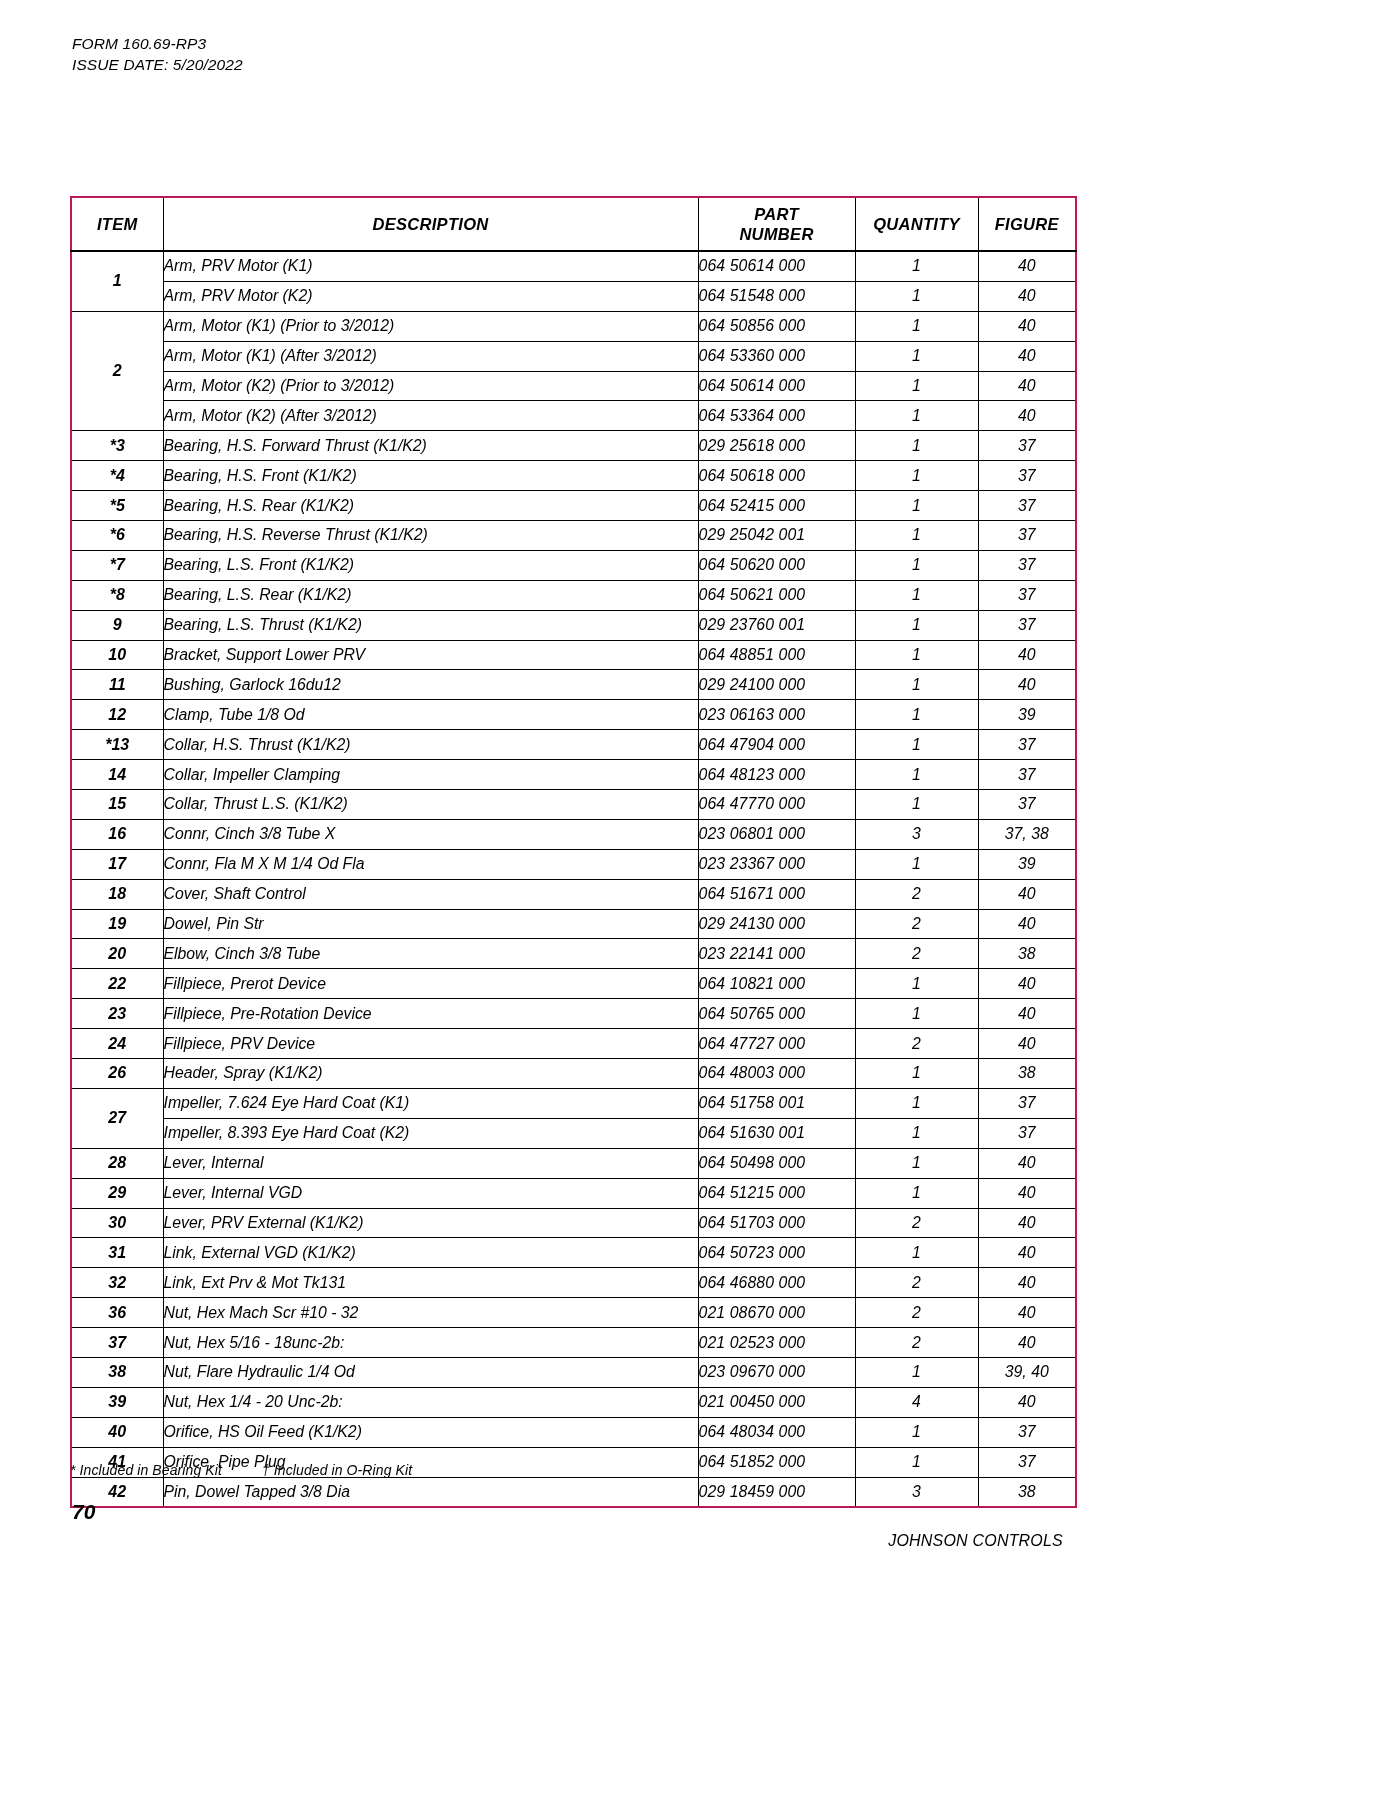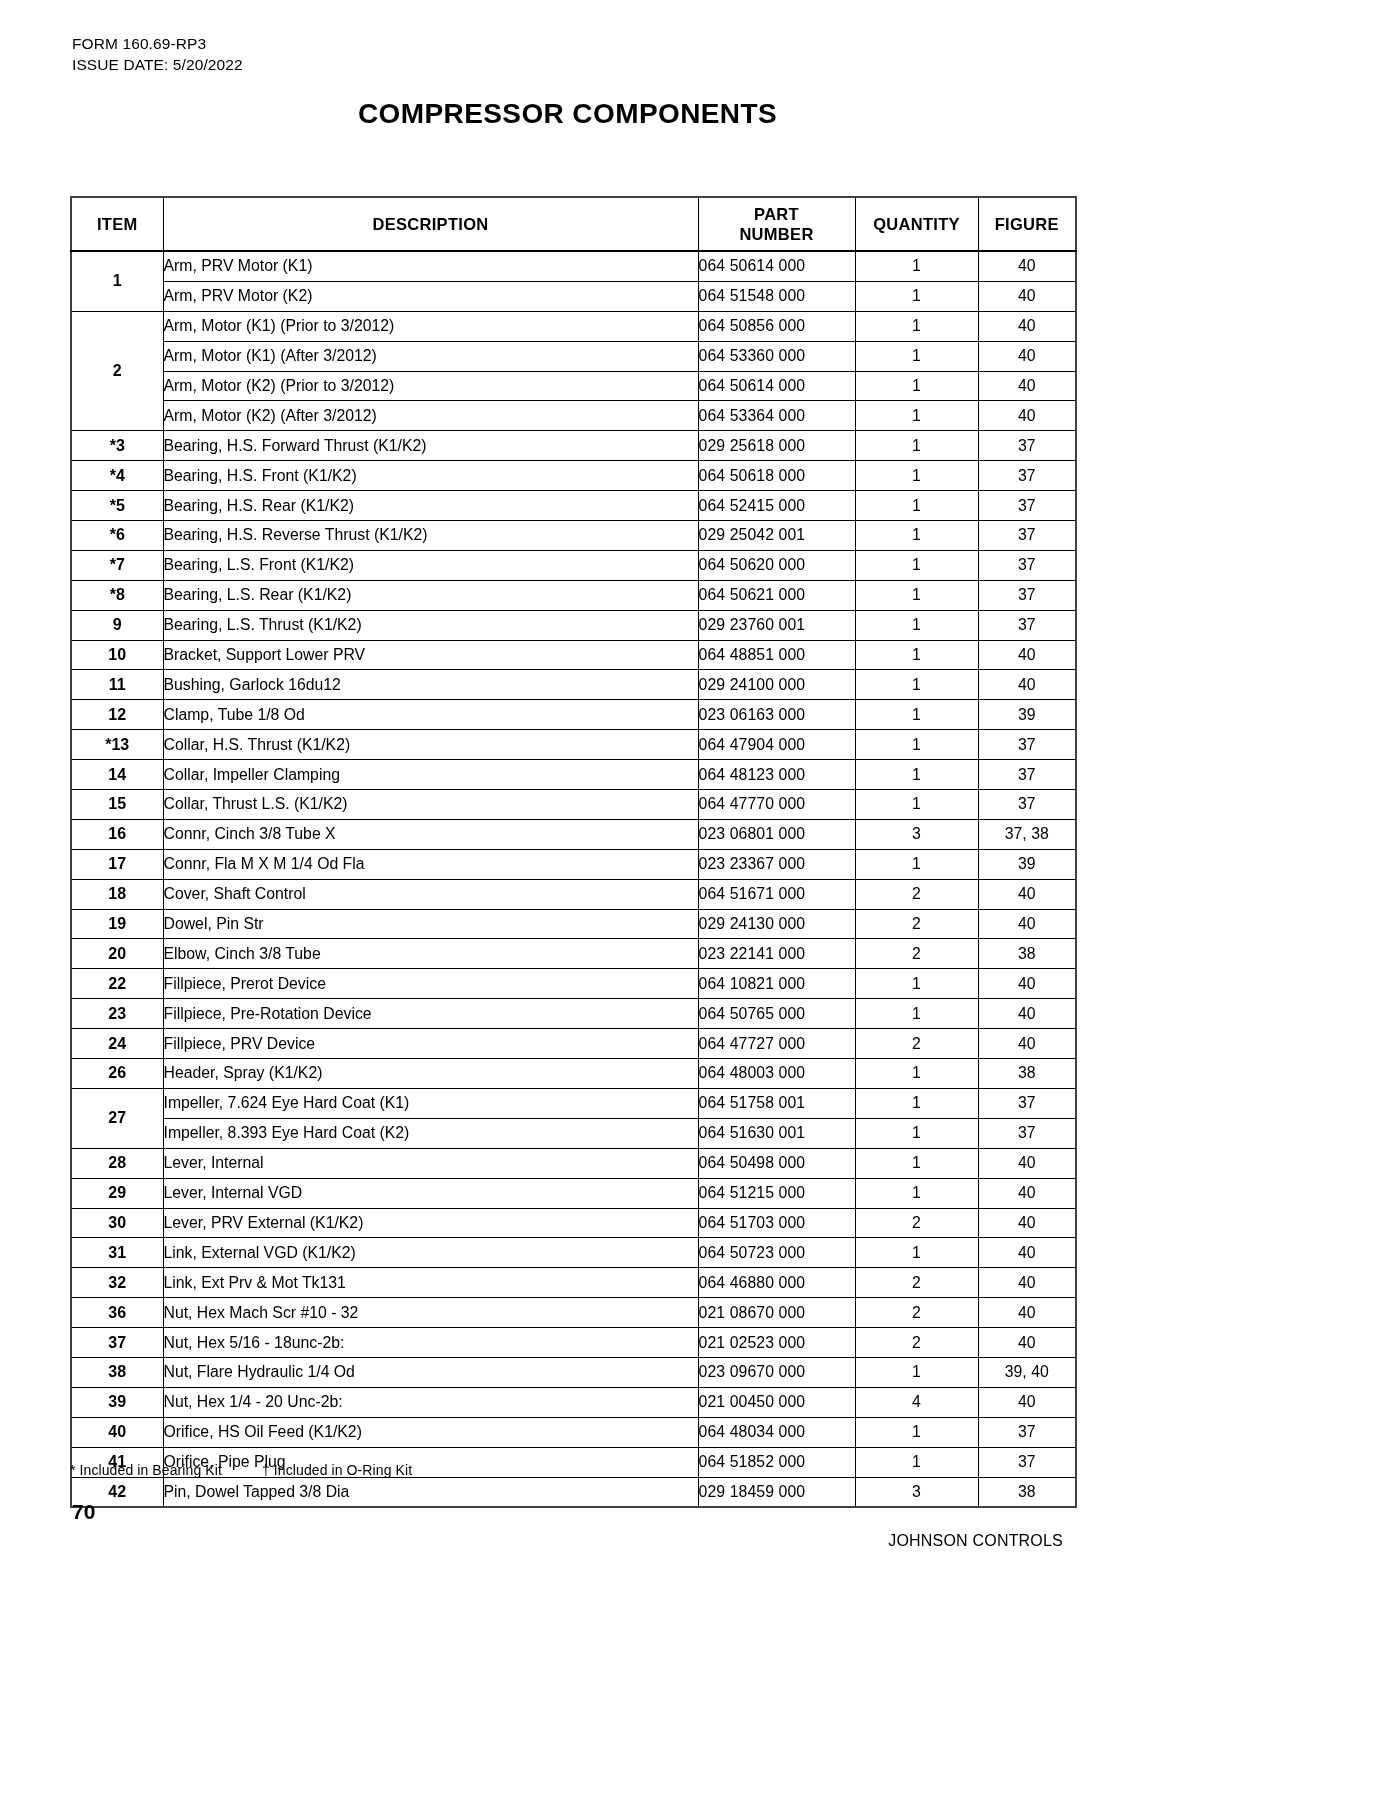--- a/index.html
+++ b/index.html
@@ -14,20 +14,21 @@
     color: #000000;
     position: relative;
     overflow: hidden;
   }
   .page {
     position: relative;
     width: 1135px;
     height: 1800px;
     box-sizing: border-box;
     padding: 0;
+    font-style: italic;
   }
 
   
   .doc-meta {
     position: absolute;
     left: 72px;
     top: 33px;
     font-size: 15.5px;
     line-height: 1.38;
     letter-spacing: 0.1px;
@@ -114,21 +115,21 @@
     text-align: left;
     font-size: 15.8px;
     letter-spacing: 0.1px;
   }
   td.qty, td.fig {
     text-align: center;
     font-size: 15.8px;
   }
   
   table.parts {
-    border: 2px solid #404040;
+    border: 2px solid #be185d;
   }
 
   
   .footnote {
     position: absolute;
     left: 70px;
     top: 1462px;
     font-size: 14px;
     letter-spacing: 0.1px;
     white-space: nowrap;
@@ -155,21 +156,20 @@
 </head>
 <body>
 
 <div class="page">
 
   <div class="doc-meta">
     <div>FORM 160.69-RP3</div>
     <div>ISSUE DATE: 5/20/2022</div>
   </div>
 
-  <div class="page-heading">COMPRESSOR COMPONENTS</div>
 
 
   <table class="parts">
     <colgroup>
       <col class="c-item">
         <col class="c-desc">
         <col class="c-part">
         <col class="c-qty">
         <col class="c-fig">
     </colgroup>

